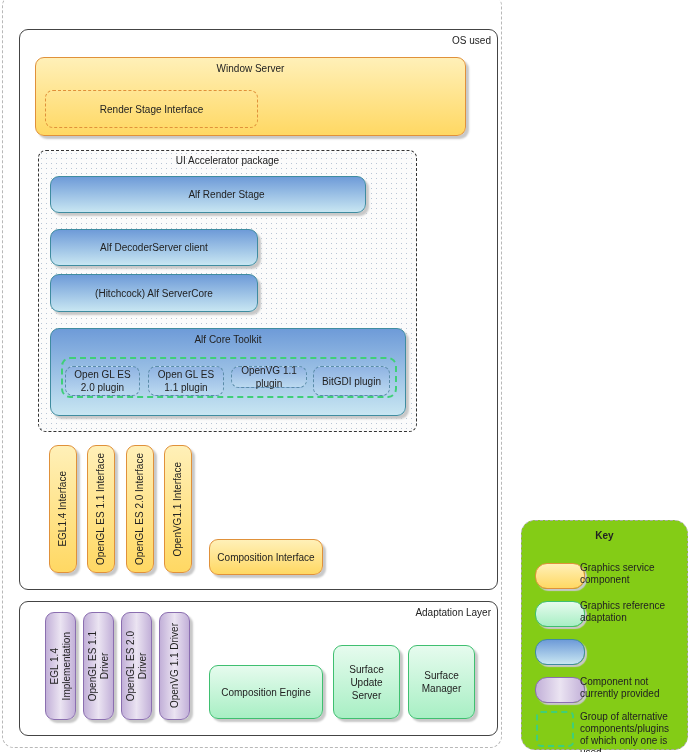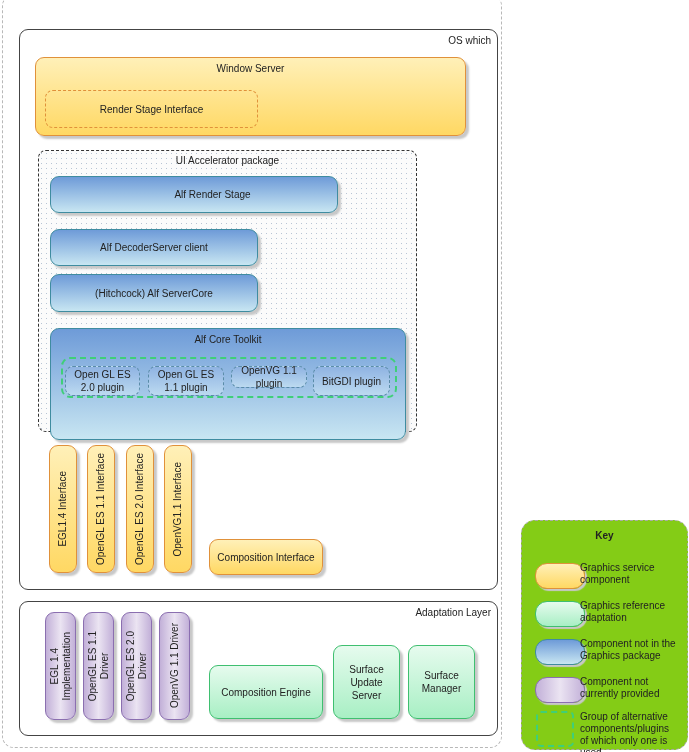--- a/index.html
+++ b/index.html
@@ -31,45 +31,45 @@
   .key { left:521px; top:520px; width:167px; height:230px; border:1px dashed #aaa; border-radius:14px; background:#84cc16; }
   .key-swatch { position:absolute; left:13px; width:54px; height:24px; border-radius:12px; }
   .key-text { position:absolute; left:58px; font-size:10px; line-height:12px; color:#222; }
 </style>
 </head>
 <body>
 
 <div class="abs outer"></div>
 
 <div class="abs layer" style="left:19px; top:29px; width:479px; height:561px;">
-  <span class="layer-label">OS which</span>
+  <span class="layer-label">OS used</span>
 </div>
 
 <div class="abs orange" style="left:35px; top:57px; width:431px; height:79px;">
   <div class="top-label" style="top:5px;">Window Server</div>
 </div>
 <div class="abs center" style="left:45px; top:90px; width:213px; height:38px; border:1px dashed #e0913a; border-radius:8px;">
   <span>Render Stage Interface</span>
 </div>
 
 <div class="abs uiacc" style="left:38px; top:150px; width:379px; height:282px;">
   <div class="top-label" style="top:4px;">UI Accelerator package</div>
 </div>
 
-<div class="abs blue center" style="left:50px; top:176px; width:288px; height:37px;padding-left:37px;">
+<div class="abs blue center" style="left:50px; top:176px; width:316px; height:37px;padding-left:37px;">
   <span>Alf Render Stage</span>
 </div>
 <div class="abs blue center" style="left:50px; top:229px; width:208px; height:37px;">
   <span>Alf DecoderServer client</span>
 </div>
 <div class="abs blue center" style="left:50px; top:274px; width:208px; height:38px;">
   <span>(Hitchcock) Alf ServerCore</span>
 </div>
 
-<div class="abs blue" style="left:50px; top:328px; width:356px; height:112px;">
+<div class="abs blue" style="left:50px; top:328px; width:356px; height:88px;">
   <div class="top-label" style="top:5px;">Alf Core Toolkit</div>
 </div>
 <div class="abs plugin-group" style="left:61px; top:357px; width:336px; height:41px;"></div>
 
 <div class="abs plugin center" style="left:65px; top:366px; width:75px; height:30px;">
   <span style="white-space:pre-line;">Open GL ES
 2.0 plugin</span>
 </div>
 <div class="abs plugin center" style="left:148px; top:366px; width:76px; height:30px;">
   <span style="white-space:pre-line;">Open GL ES
@@ -137,22 +137,20 @@
 
   <div class="key-swatch" style="top:42px; left:13px; width:48px; border:1px solid #e0913a; background:linear-gradient(#fff0b8,#ffd863); box-shadow:2px 2px 1px #c8c8c8;"></div>
   <div class="key-text" style="top:41px; white-space:pre-line;">Graphics service
 component</div>
 
   <div class="key-swatch" style="top:80px; left:13px; width:48px; border:1px solid #3fbf70; background:linear-gradient(#e6fbee,#a8efc4); box-shadow:2px 2px 1px #c8c8c8;"></div>
   <div class="key-text" style="top:79px; white-space:pre-line;">Graphics reference
 adaptation</div>
 
   <div class="key-swatch" style="top:118px; left:13px; width:48px; border:1px solid #3f8ca0; background:linear-gradient(#6e9bd8,#c8e6f2); box-shadow:2px 2px 1px #c8c8c8;"></div>
-  <div class="key-text" style="top:117px; white-space:pre-line;">Component not in the
-Graphics package</div>
 
   <div class="key-swatch" style="top:156px; left:13px; width:48px; border:1px solid #8b6fb0; background:linear-gradient(90deg,#c2b0d8,#ebe4f2 50%,#c2b0d8); box-shadow:2px 2px 1px #c8c8c8;"></div>
   <div class="key-text" style="top:155px; white-space:pre-line;">Component not
 currently provided</div>
 
   <div class="key-swatch" style="top:190px; left:14px; width:34px; height:32px; border:2px dashed #3fcf78; border-radius:5px;"></div>
   <div class="key-text" style="top:190px; white-space:pre-line;">Group of alternative
 components/plugins
 of which only one is
 used</div>

